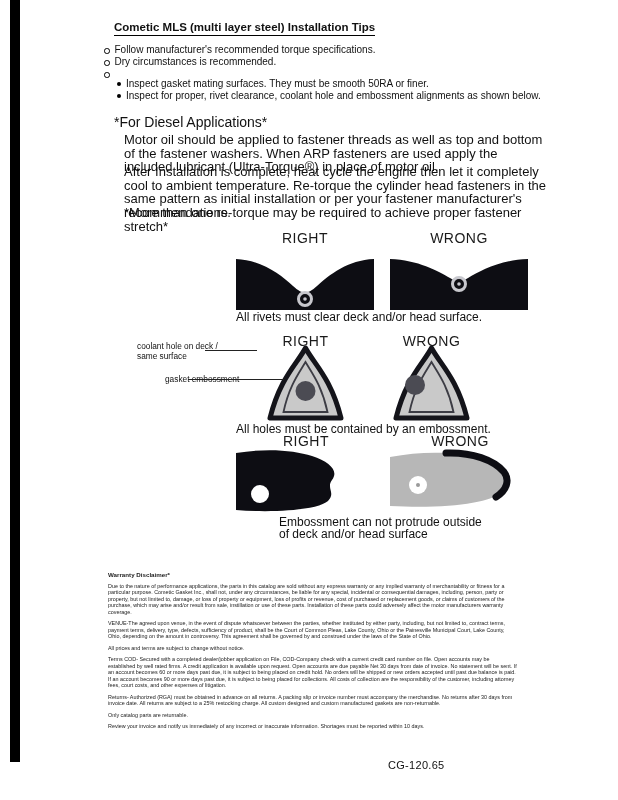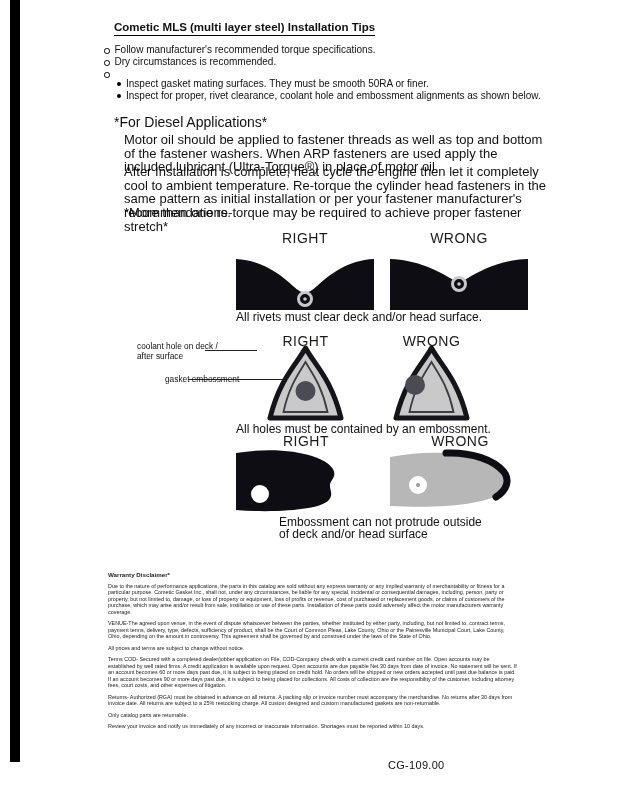--- a/index.html
+++ b/index.html
@@ -69,21 +69,21 @@
     <circle cx="69" cy="53" r="6.5" fill="#0d0d13" stroke="#c7c7cd" stroke-width="3"></circle>
     <circle cx="69" cy="53" r="1.8" fill="#c7c7cd"></circle>
   </svg>
   <svg class="dg" style="left:390px;top:246px;" width="138" height="64" viewBox="0 0 138 64">
     <path d="M0 13 C28 14 48 25 60 32 C65 35 67 36 69 36 C71 36 73 35 78 32 C90 25 110 14 138 13 L138 64 L0 64 Z" fill="#0d0d13"></path>
     <circle cx="69" cy="38" r="6.5" fill="#0d0d13" stroke="#c7c7cd" stroke-width="3"></circle>
     <circle cx="69" cy="38" r="1.8" fill="#c7c7cd"></circle>
   </svg>
   <div class="caption" style="top:312px;width:300px;">All rivets must clear deck and/or head surface.</div>
 
-  <div class="ann" style="left:137px;top:341px;width:84px;">coolant hole on deck / after surface</div>
+  <div class="ann" style="left:137px;top:341px;width:84px;">coolant hole on deck / same surface</div>
   <div class="leader" style="left:205px;top:350px;width:52px;"></div>
   <div class="ann" style="left:118px;top:374px;width:90px;margin-left:47px;">gasket embossment</div>
   <div class="leader" style="left:188px;top:379px;width:96px;"></div>
 
   <div class="dg-label" style="left:258px;top:333px;width:95px;">RIGHT</div>
   <div class="dg-label" style="left:384px;top:333px;width:95px;">WRONG</div>
   <svg class="dg" style="left:258px;top:344px;" width="95" height="78" viewBox="0 0 95 78">
     <path d="M47.5 4 C39 20 22 34 12 74 L83 74 C73 34 56 20 47.5 4 Z" fill="#c9c9c9" stroke="#14141a" stroke-width="5" stroke-linejoin="round"></path>
     <path d="M47.5 18 C41 29 31 42 25.5 68 L69.5 68 C64 42 54 29 47.5 18 Z" fill="none" stroke="#3c3c44" stroke-width="1.8"></path>
     <circle cx="47.5" cy="47" r="10" fill="#4b4b53"></circle>
@@ -113,15 +113,15 @@
     <div class="legal-heading">Warranty Disclaimer*</div>
     <p>Due to the nature of performance applications, the parts in this catalog are sold without any express warranty or any implied warranty of merchantability or fitness for a particular purpose.  Cometic Gasket Inc., shall not, under any circumstances, be liable for any special, incidental or consequential damages, including, person, party or property, but not limited to, damage, or loss of property or equipment, loss of profits or revenue, cost of purchased or replacement goods, or claims of customers of the purchase, which may arise and/or result from sale, instillation or use of these parts.  Installation of these parts could adversely affect the motor manufacturers warranty coverage.</p>
     <p>VENUE-The agreed upon venue, in the event of dispute whatsoever between the parties, whether instituted by either party, including, but not limited to, contract terms, payment terms, delivery, type, defects, sufficiency of product, shall be the Court of Common Pleas, Lake County, Ohio or the Painesville Municipal Court, Lake County, Ohio, depending on the amount in controversy. This agreement shall be governed by and construed under the laws of the State of Ohio.</p>
     <p>All prices and terms are subject to change without notice.</p>
     <p>Terms COD- Secured with a completed dealer/jobber application on File, COD-Company check with a current credit card number on file.  Open accounts may be established by well rated firms.  A credit application is available upon request.  Open accounts are due payable Net 30 days from date of invoice.  No statement will be sent.  If an account becomes 60 or more days past due, it is subject to being placed on credit hold.  No orders will be shipped or new orders accepted until past due balance is paid.  If an account becomes 90 or more days past due, it is subject to being placed for collections.  All costs of collection are the responsibility of the customer, including attorney fees, court costs, and other expenses of litigation.</p>
     <p>Returns- Authorized (RGA) must be obtained in advance on all returns.  A packing slip or invoice number must accompany the merchandise.  No returns after 30 days from invoice date.  All returns are subject to a 25% restocking charge.  All custom designed and custom manufactured gaskets are non-returnable.</p>
     <p>Only catalog parts are returnable.</p>
     <p>Review your invoice and notify us immediately of any incorrect or inaccurate information.  Shortages must be reported within 10 days.</p>
   </div>
 
-  <div class="footer-code">CG-109.00</div>
+  <div class="footer-code">CG-120.65</div>
 
 </div>
 
 </body></html>

